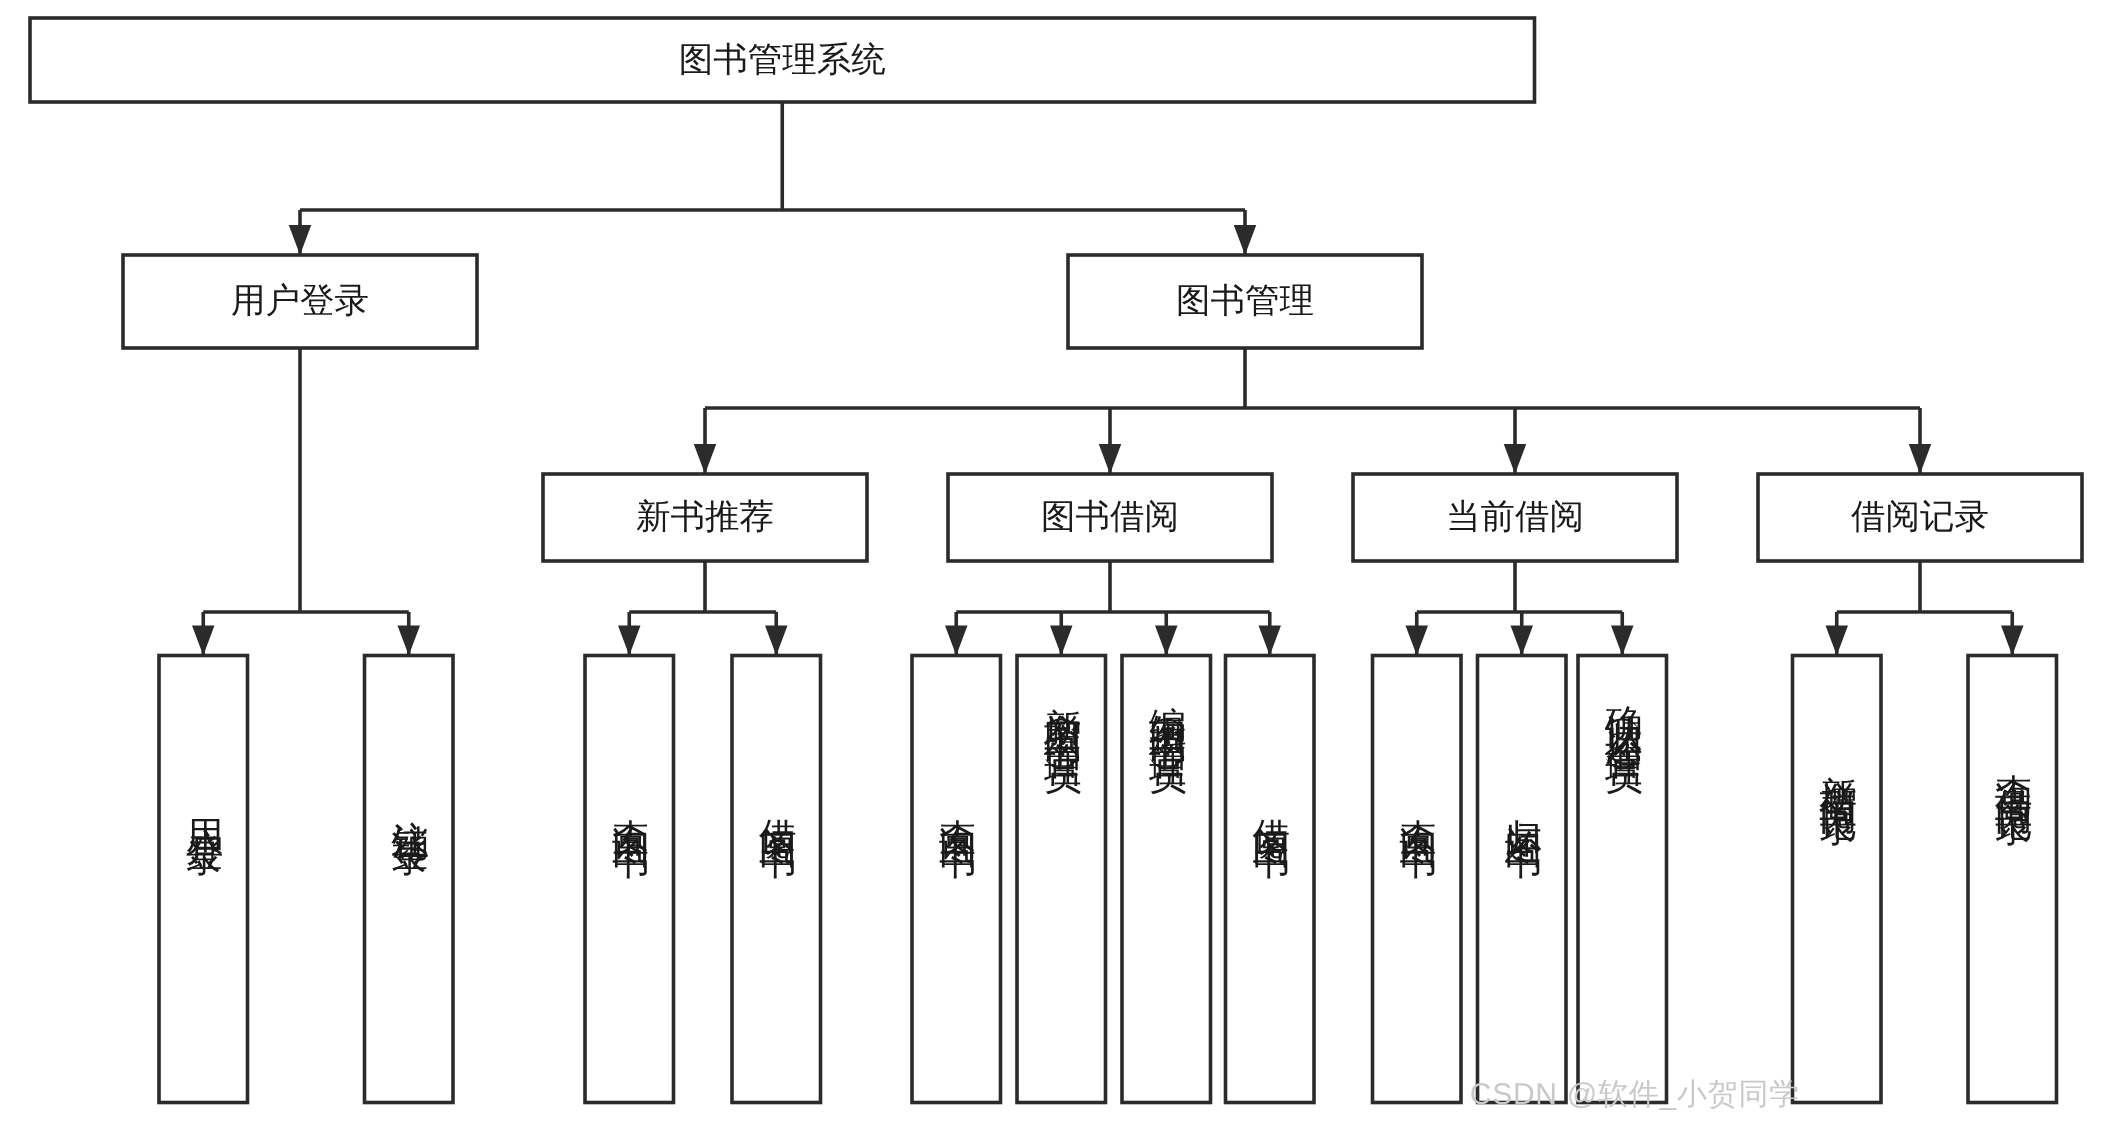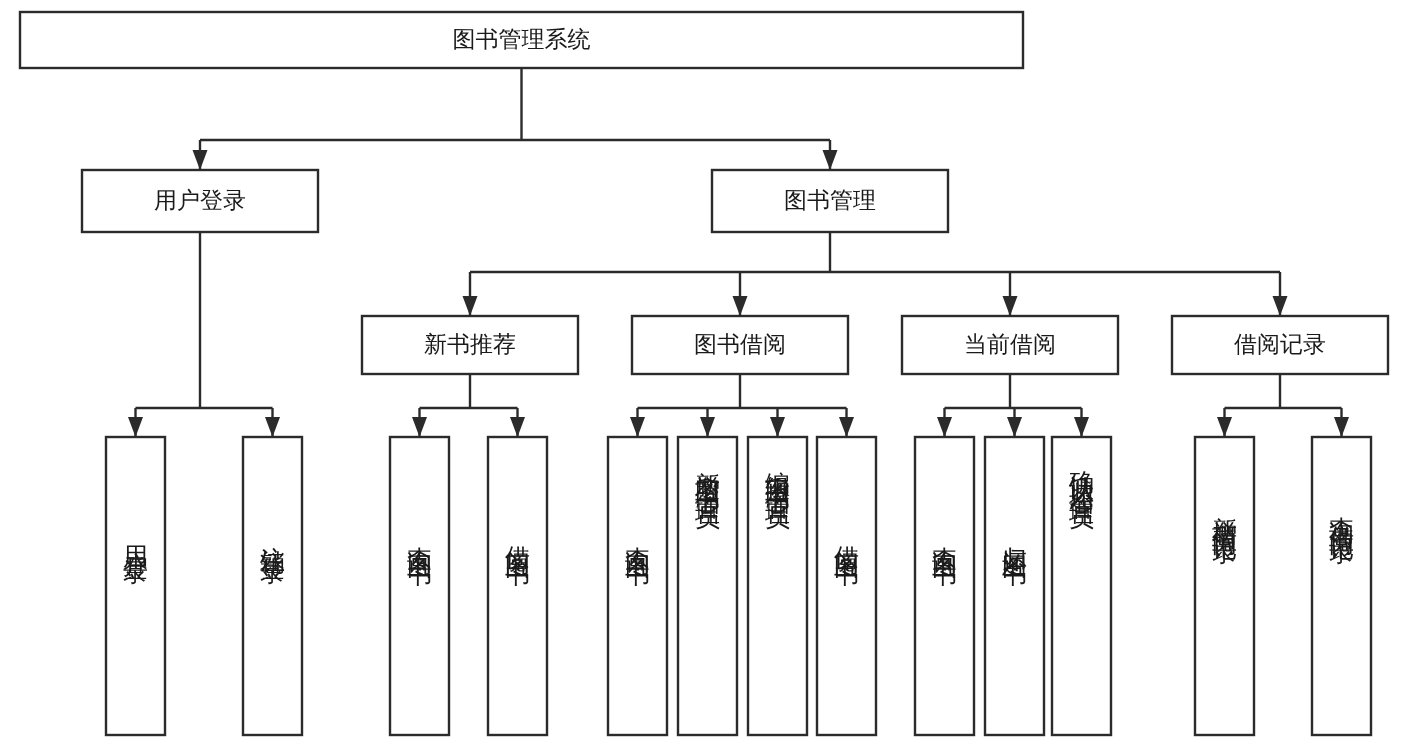--- a/index.html
+++ b/index.html
@@ -208,14 +208,15 @@
         <div class="vlabel-text">确认归还（管理员）</div>
       </div>
       <div class="vlabel-wrap" style="left: 1195px; top: 437px; width: 59px; height: 298px; padding-top: 59px;">
         <div class="vlabel-text">新增借阅记录</div>
       </div>
       <div class="vlabel-wrap" style="left: 1312px; top: 437px; width: 59px; height: 298px; padding-top: 59px;">
         <div class="vlabel-text">查询借阅记录</div>
       </div>
     </div>
 
+  <div class="watermark">CSDN @软件_小贺同学</div>
 
 </div>
 
 </body></html>

